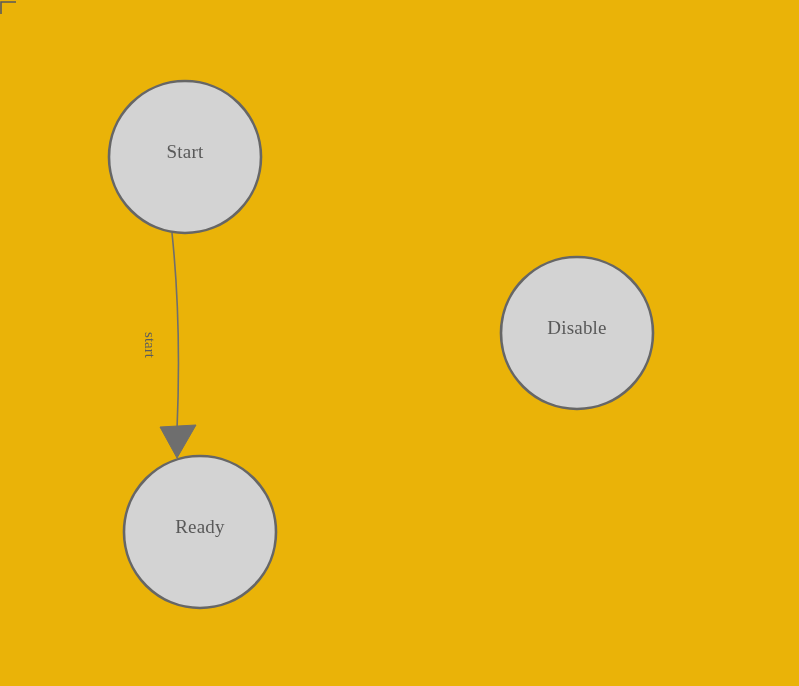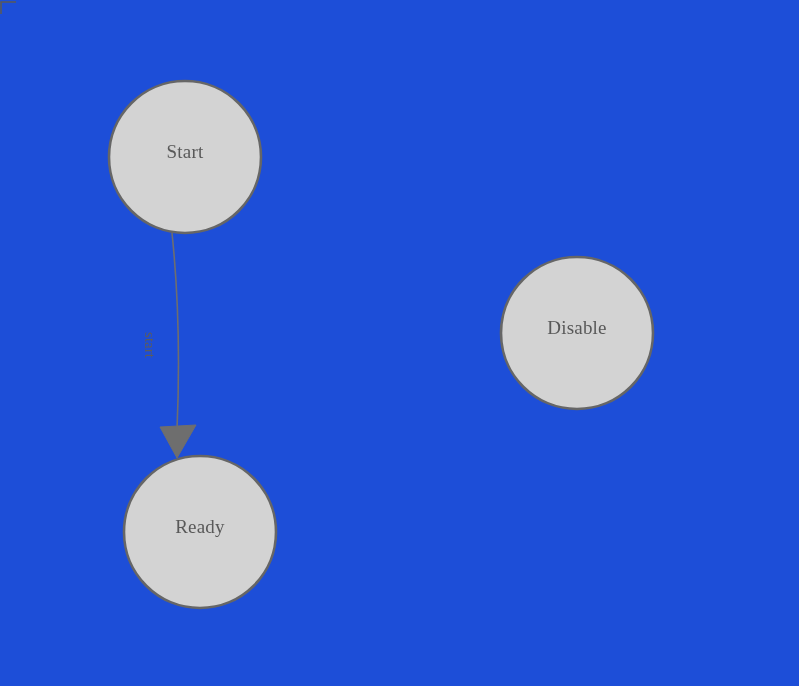--- a/index.html
+++ b/index.html
@@ -61,21 +61,21 @@
   }
   .corner-mark {
     fill: none;
     stroke: #5a5a5a;
     stroke-width: 1.6;
   }
 </style>
 </head>
 <body>
 
-<div id="canvas-root" style="width: 799px; height: 686px; background: #1d4ed8;">
+<div id="canvas-root" style="width: 799px; height: 686px; background: #eab308;">
 
   <svg id="diagram-svg" viewBox="0 0 799 686" xmlns="http://www.w3.org/2000/svg">
 
     <path class="corner-mark" d="M 1,14 L 1,2 L 16,2"></path>
 
     <g>
       <path class="edge-path" id="edge-path-0" d="M 172,233 C 178,290 180,360 177,430" style="stroke: rgb(110, 110, 110);"></path>
       <polygon class="edge-arrowhead" id="edge-arrow-0" points="160,427 196,425 177,458" style="fill: rgb(110, 110, 110);"></polygon>
       <text class="edge-label" id="edge-label-0" transform="translate(150,345) rotate(90)" style="fill: rgb(92, 92, 92);">start</text>
     </g>

